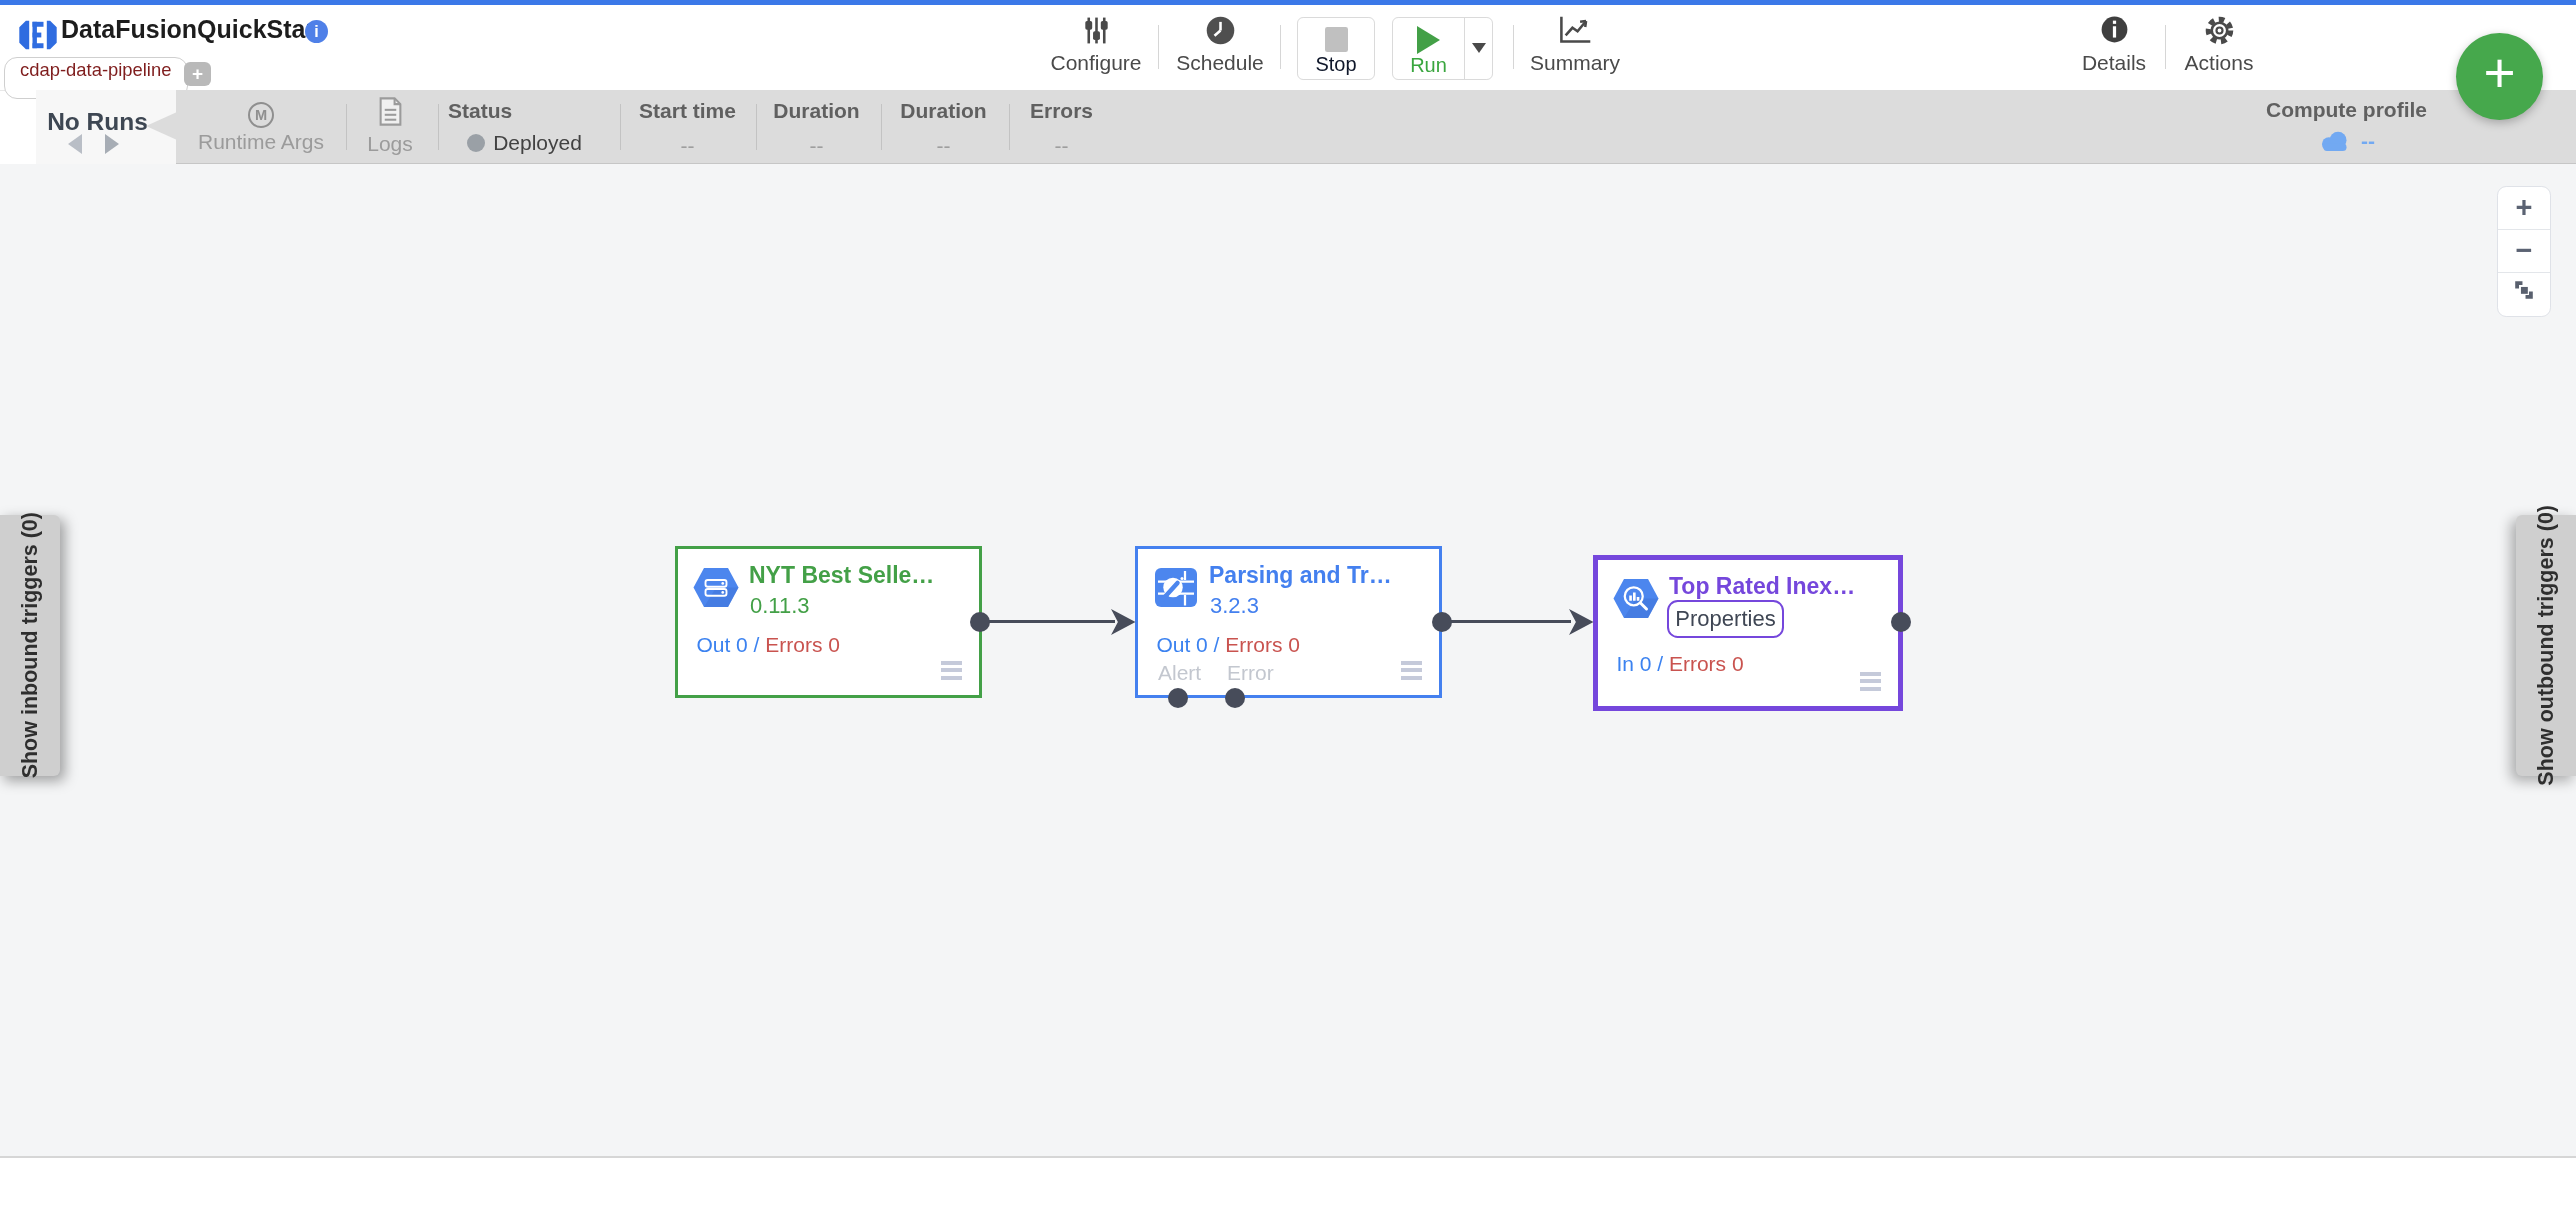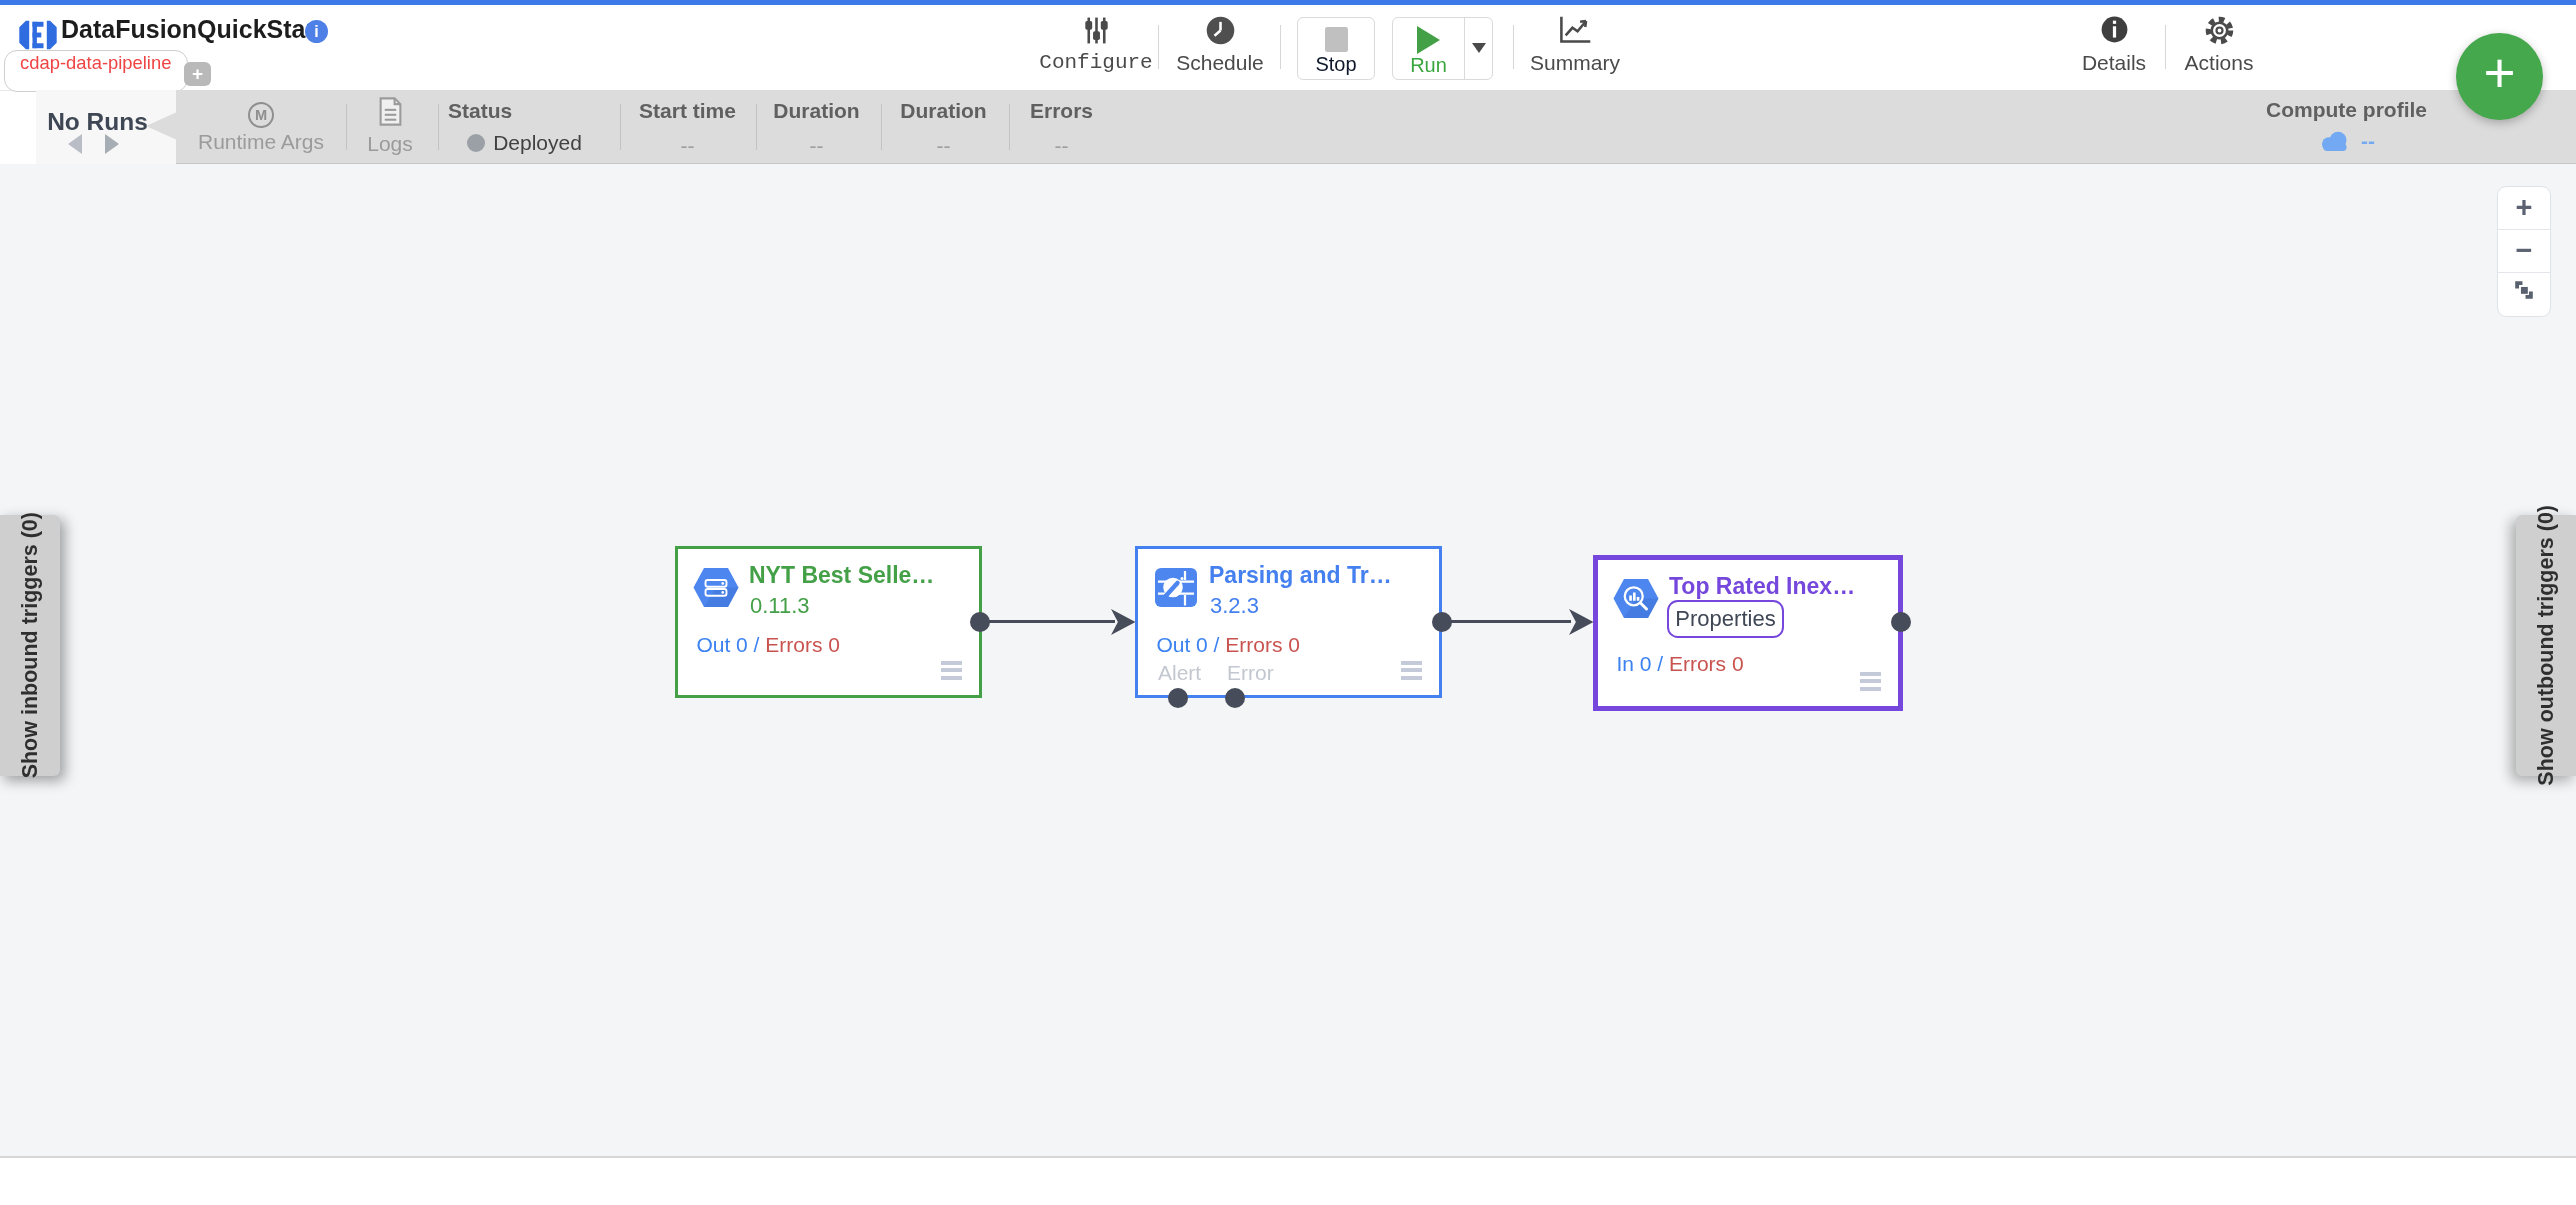--- a/index.html
+++ b/index.html
@@ -9,21 +9,21 @@
 
   
   .topbar { position:absolute; left:0; top:0; width:2576px; height:4.6px; background:#3b78e8; }
 
   
   .toolbar { position:absolute; left:0; top:4.6px; width:2576px; height:86px; background:#fff; border-bottom:0.8px solid #e8e8e8; }
   .logo { position:absolute; left:16px; top:8.4px; width:44px; height:44px; }
   .app-title { position:absolute; left:61px; top:10.7px; font-size:25px; font-weight:bold; color:#1d1d1d; white-space:nowrap; }
   .info-badge { position:absolute; left:305px; top:15.3px; width:23px; height:23px; border-radius:50%; background:#4f80e8; color:#fff; font-size:16px; font-weight:bold; text-align:center; line-height:23px; }
   .info-badge::after { content:"i"; }
-  .engine-tag { position:absolute; left:3.8px; top:45px; height:42px; line-height:23px; padding:0 15.3px; border:1.5px solid #cfcfcf; border-radius:13px; background:#fff; color:#ef4444; font-size:18.4px; }
+  .engine-tag { position:absolute; left:3.8px; top:52px; height:42px; line-height:23px; padding:0 15.3px; border:1.5px solid #cfcfcf; border-radius:13px; background:#fff; color:#7f1d1d; font-size:18.4px; }
   .add-tag { position:absolute; left:184px; top:57px; width:27px; height:24px; border-radius:6.1px; background:#b9b9b9; color:#fff; font-size:19px; text-align:center; line-height:24px; font-weight:bold; }
 
   .tb-item { position:absolute; top:10.7px; width:130px; text-align:center; color:#4a4a4a; }
   .tb-item .ic { display:block; height:34px; margin-bottom:1.5px; }
   .tb-item .lbl { font-size:21px; }
   .tb-div { position:absolute; top:20px; width:0.8px; height:44px; background:#d6d6d6; }
 
   .tb-box { position:absolute; top:12.3px; height:63px; background:#fff; border:1.5px solid #dadada; border-radius:6.1px; text-align:center; }
   .stop-box { left:1297px; width:78px; color:#0f172a; }
   .stop-sq { width:23px; height:24.5px; background:#c0c0c0; border-radius:2.3px; margin:9.2px auto 1.5px; }
@@ -115,21 +115,21 @@
       <rect x="15" y="8" width="4" height="24" fill="#2f6ce0"></rect>
       <rect x="15" y="8" width="10" height="4.5" fill="#2f6ce0"></rect>
       <rect x="15" y="17.8" width="8" height="4.4" fill="#2f6ce0"></rect>
       <rect x="15" y="27.5" width="10" height="4.5" fill="#2f6ce0"></rect>
     </svg>
     <h1 class="app-title">DataFusionQuickStart</h1>
     <span class="info-badge"></span>
     <span class="engine-tag">cdap-data-pipeline</span>
     <span class="add-tag">+</span>
 
-    <div class="tb-item" style="left:1031px;font-family:Liberation Mono, monospace;">
+    <div class="tb-item" style="left:1031px;">
       <span class="ic">
         <svg width="31" height="31" viewBox="0 0 36 36">
           <g stroke="#4a4a4a" stroke-width="3">
               <line x1="9" y1="3" x2="9" y2="33"></line>
               <line x1="18" y1="3" x2="18" y2="33"></line>
               <line x1="27" y1="3" x2="27" y2="33"></line>
             </g>
           <rect x="5" y="7" width="8" height="10" rx="2" fill="#4a4a4a"></rect>
           <rect x="14" y="19" width="8" height="10" rx="2" fill="#4a4a4a"></rect>
           <rect x="23" y="7" width="8" height="10" rx="2" fill="#4a4a4a"></rect>

